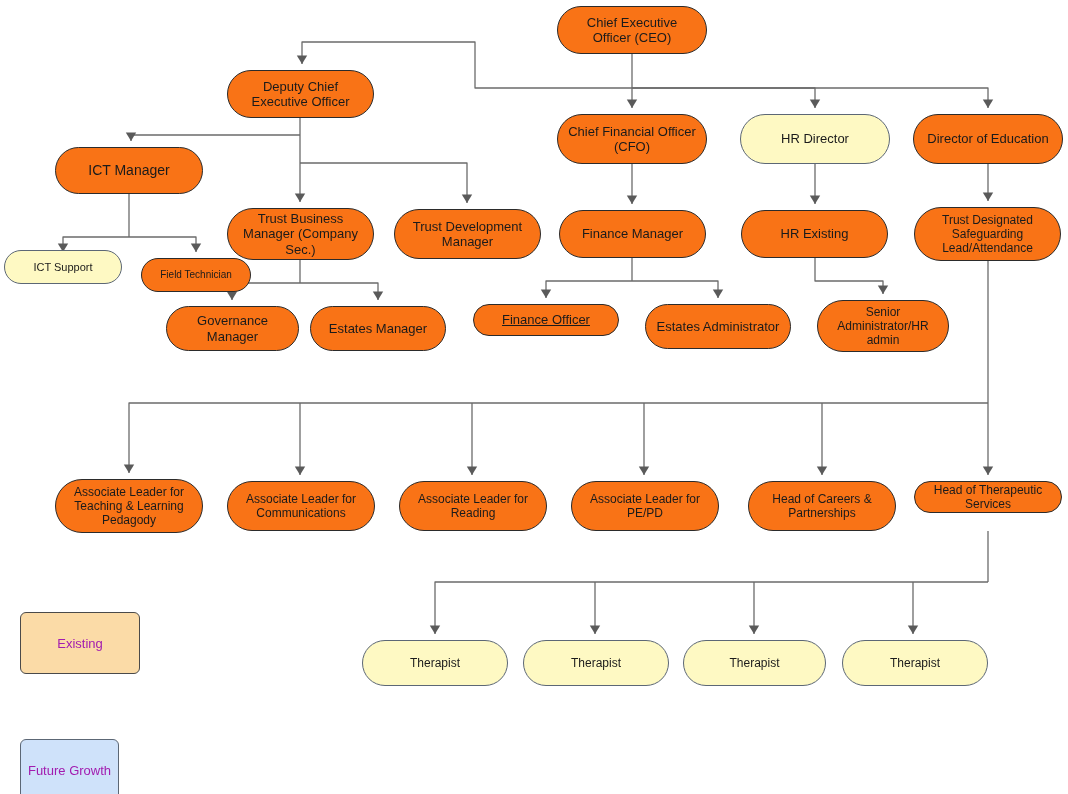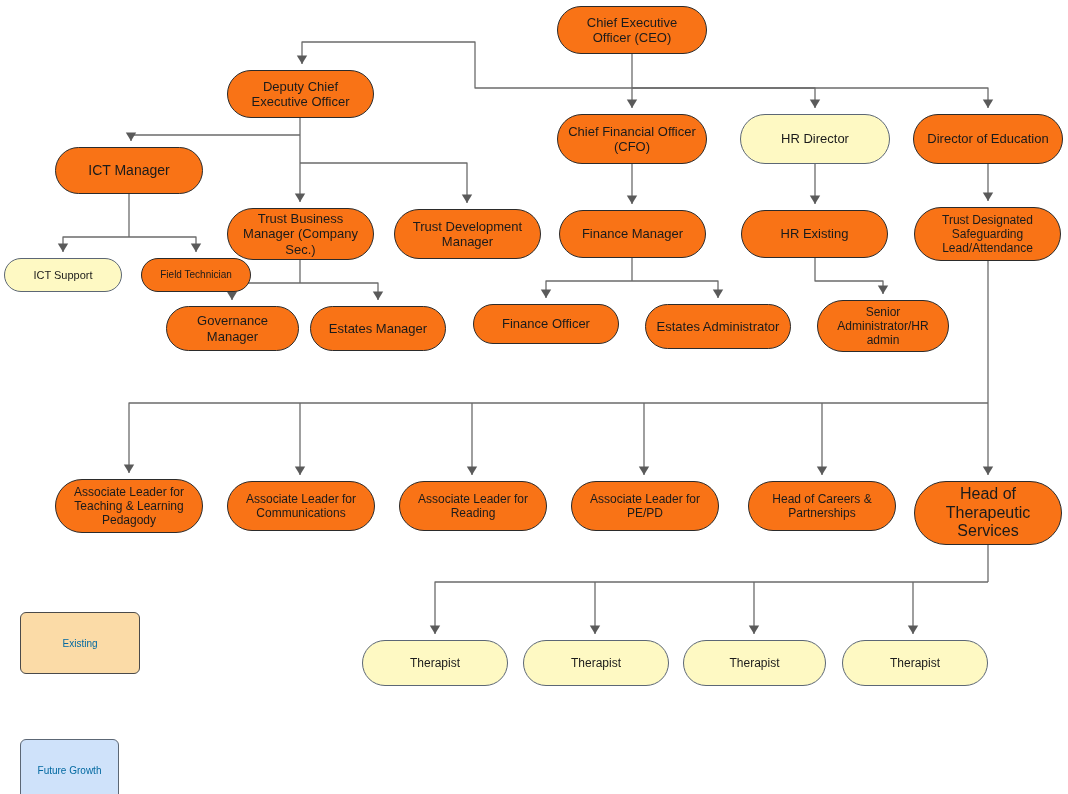--- a/index.html
+++ b/index.html
@@ -53,22 +53,22 @@
   .legend-box {
     position: absolute;
     box-sizing: border-box;
     display: flex;
     align-items: center;
     justify-content: center;
     text-align: center;
     border-radius: 6px;
     border: 1.6px solid #4a4a4a;
     background: #fbdba7;
-    color: #0369a1;
-    font-size: 10px;
+    color: #a21caf;
+    font-size: 13px;
   }
   .legend-box.future {
     background: #cfe2fa;
     border-color: #5c6775;
   }
 </style>
 </head>
 <body>
 
 <div id="chart-root">
@@ -169,33 +169,33 @@
       </div>
       <div class="node" style="left: 559px; top: 210px; width: 147px; height: 48px; font-size: 13px;">
         <span class="node-label">Finance Manager</span>
       </div>
       <div class="node" style="left: 741px; top: 210px; width: 147px; height: 48px; font-size: 13px;">
         <span class="node-label">HR Existing</span>
       </div>
       <div class="node" style="left: 914px; top: 207px; width: 147px; height: 54px; font-size: 12px;">
         <span class="node-label">Trust Designated<br>Safeguarding<br>Lead/Attendance</span>
       </div>
-      <div class="node future" style="left: 4px; top: 258px; width: 118px; height: 34px; font-size: 11px;">
+      <div class="node future" style="left: 4px; top: 250px; width: 118px; height: 34px; font-size: 11px;">
         <span class="node-label">ICT Support</span>
       </div>
       <div class="node" style="left: 141px; top: 258px; width: 110px; height: 34px; font-size: 10px;">
         <span class="node-label">Field Technician</span>
       </div>
       <div class="node" style="left: 166px; top: 306px; width: 133px; height: 45px; font-size: 13px;">
         <span class="node-label">Governance<br>Manager</span>
       </div>
       <div class="node" style="left: 310px; top: 306px; width: 136px; height: 45px; font-size: 13px;">
         <span class="node-label">Estates Manager</span>
       </div>
-      <div class="node" style="left: 473px; top: 304px; width: 146px; height: 40px; font-size: 13px;">
+      <div class="node" style="left: 473px; top: 304px; width: 146px; height: 32px; font-size: 13px; text-decoration: underline;">
         <span class="node-label">Finance Officer</span>
       </div>
       <div class="node" style="left: 645px; top: 304px; width: 146px; height: 45px; font-size: 13px;">
         <span class="node-label">Estates Administrator</span>
       </div>
       <div class="node" style="left: 817px; top: 300px; width: 132px; height: 52px; font-size: 12px;">
         <span class="node-label">Senior<br>Administrator/HR<br>admin</span>
       </div>
       <div class="node" style="left: 55px; top: 479px; width: 148px; height: 54px; font-size: 12px;">
         <span class="node-label">Associate Leader for<br>Teaching &amp; Learning<br>Pedagody</span>
@@ -205,21 +205,21 @@
       </div>
       <div class="node" style="left: 399px; top: 481px; width: 148px; height: 50px; font-size: 12px;">
         <span class="node-label">Associate Leader for<br>Reading</span>
       </div>
       <div class="node" style="left: 571px; top: 481px; width: 148px; height: 50px; font-size: 12px;">
         <span class="node-label">Associate Leader for<br>PE/PD</span>
       </div>
       <div class="node" style="left: 748px; top: 481px; width: 148px; height: 50px; font-size: 12px;">
         <span class="node-label">Head of Careers &amp;<br>Partnerships</span>
       </div>
-      <div class="node" style="left: 914px; top: 481px; width: 148px; height: 64px; font-size: 16px;">
+      <div class="node" style="left: 914px; top: 481px; width: 148px; height: 32px; font-size: 12px;">
         <span class="node-label">Head of Therapeutic<br>Services</span>
       </div>
       <div class="node future" style="left: 362px; top: 640px; width: 146px; height: 46px; font-size: 12px;">
         <span class="node-label">Therapist</span>
       </div>
       <div class="node future" style="left: 523px; top: 640px; width: 146px; height: 46px; font-size: 12px;">
         <span class="node-label">Therapist</span>
       </div>
       <div class="node future" style="left: 683px; top: 640px; width: 143px; height: 46px; font-size: 12px;">
         <span class="node-label">Therapist</span>

